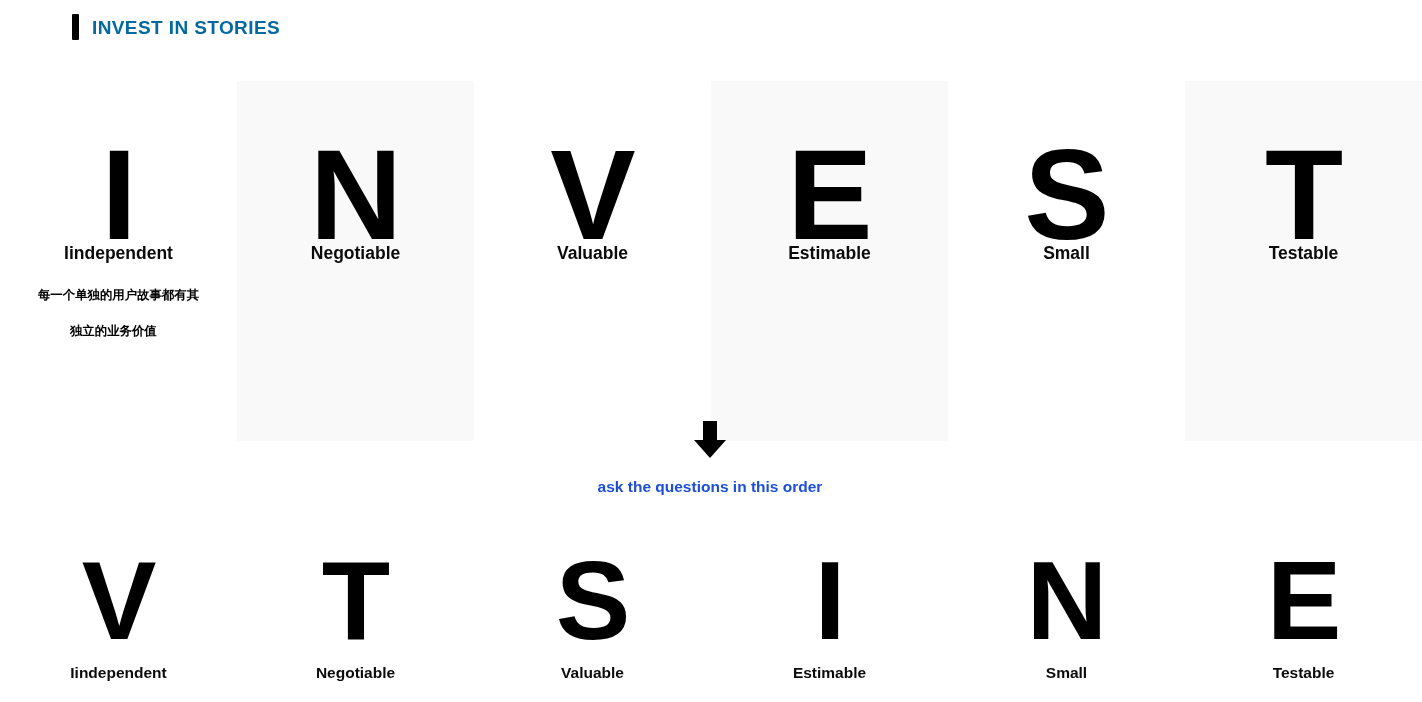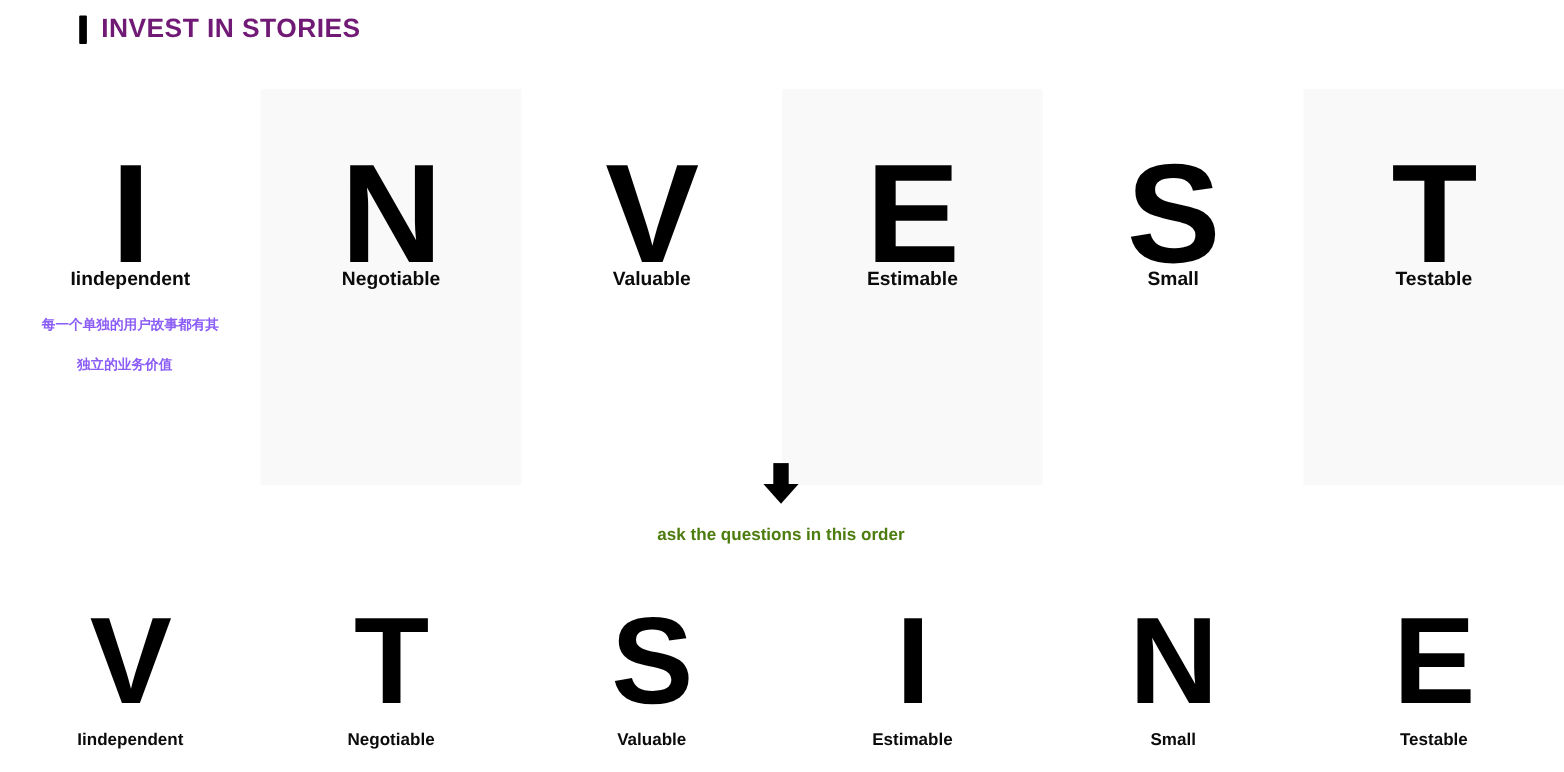--- a/index.html
+++ b/index.html
@@ -25,24 +25,24 @@
     align-items: center;
     gap: 13px;
   }
   .title-bar {
     width: 7px;
     height: 26px;
     background: #000000;
     border-radius: 1px;
   }
   .title-text {
-    font-size: 24px;
+    font-size: 19px;
     font-weight: 700;
     letter-spacing: 0.4px;
-    color: #701a75;
+    color: #0369a1;
     line-height: 1;
     white-space: nowrap;
   }
 
   
   .cards {
     position: absolute;
     left: 0;
     top: 81px;
     width: 1422px;
@@ -92,21 +92,21 @@
     flex-direction: column;
     align-items: center;
   }
   .card-desc .lines {
     display: inline-block;
     text-align: left;
   }
   .desc-line {
     font-size: 12.4px;
     font-weight: 700;
-    color: #8b5cf6;
+    color: #000000;
     line-height: 1;
     margin-bottom: 24px;
     white-space: nowrap;
   }
   .desc-line:last-child { margin-bottom: 0; margin-left: 32px; }
 
   
   .arrow-wrap {
     position: absolute;
     left: 694px;
@@ -133,21 +133,21 @@
     border-top: 18px solid #000000;
   }
   .arrow-caption {
     position: absolute;
     left: 0;
     top: 479px;
     width: 1422px;
     text-align: center;
     font-size: 15.5px;
     font-weight: 700;
-    color: #4d7c0f;
+    color: #1d4ed8;
     line-height: 1;
   }
   .arrow-caption span { position: relative; left: -1px; }
 
   
   .bottom-row {
     position: absolute;
     left: 0;
     top: 545px;
     width: 1422px;

